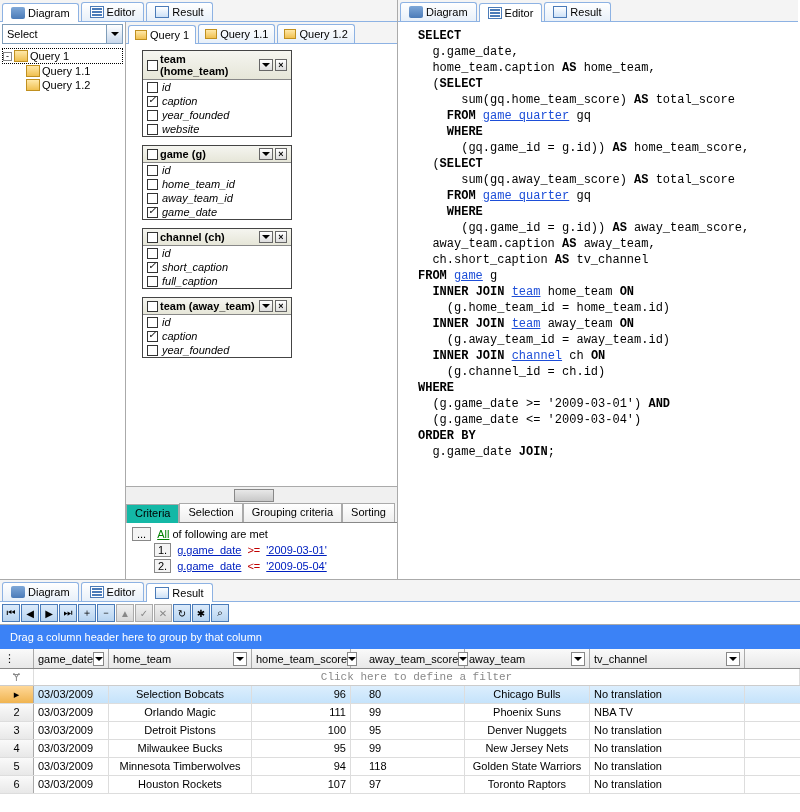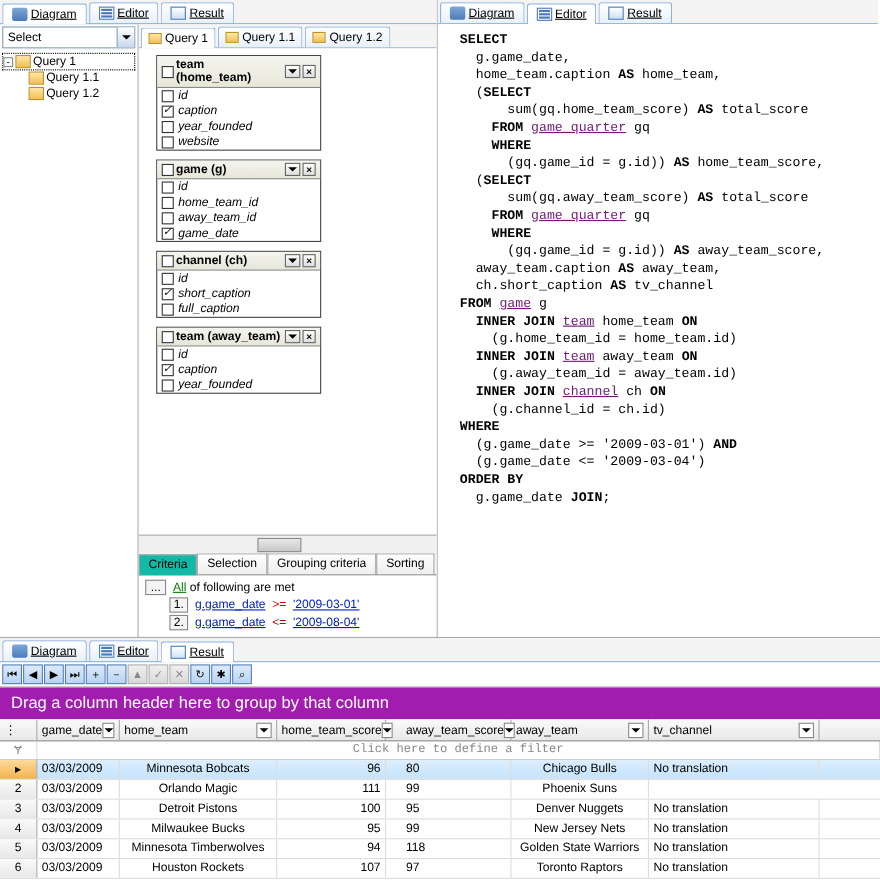--- a/index.html
+++ b/index.html
@@ -1,21 +1,21 @@
 <!DOCTYPE html>
 <html><head>
 <meta charset="utf-8">
 <style>
 * { box-sizing: border-box; margin: 0; padding: 0; }
 body { font-family: Tahoma, Verdana, Arial, sans-serif; font-size: 11px; color: #000; background: #fff; width: 800px; height: 812px; overflow: hidden; position: relative; }
 .top-half { display: flex; height: 580px; border-bottom: 1px solid #aaa; }
 .left-panel { width: 398px; display: flex; flex-direction: column; border-right: 1px solid #aaa; }
 .right-panel { width: 400px; display: flex; flex-direction: column; }
 .tab-strip { display: flex; background: #f4f4f4; border-bottom: 1px solid #8db2e3; padding: 2px 2px 0 2px; gap: 2px; height: 22px; }
-.tab { display: flex; align-items: center; gap: 3px; padding: 2px 8px; border: 1px solid #8db2e3; border-bottom: none; border-radius: 3px 3px 0 0; background: linear-gradient(#fff,#e8f0f9); cursor: pointer; font-size: 11px; text-decoration: underline; }
+.tab { display: flex; align-items: center; gap: 3px; padding: 2px 8px; border: 1px solid #8db2e3; border-bottom: none; border-radius: 3px 3px 0 0; background: linear-gradient(#fff,#e8f0f9); cursor: pointer; font-size: 11px; }
 .tab.active { background: #fff; position: relative; top: 1px; }
 .tab-icon { width: 14px; height: 12px; display: inline-block; }
 .icon-diagram { background: linear-gradient(#7fa8d8,#4b7bb8); border-radius: 2px; }
 .icon-editor { background: #fff; border: 1px solid #4b7bb8; position: relative; }
 .icon-editor::before { content:''; position:absolute; top:1px; left:1px; right:1px; height:2px; background:#4b7bb8; box-shadow:0 3px 0 #4b7bb8,0 6px 0 #4b7bb8;}
 .icon-result { background: linear-gradient(#fff,#cde1f7); border: 1px solid #4b7bb8; }
 .left-body { display: flex; flex: 1; overflow: hidden; }
 .tree-panel { width: 126px; border-right: 1px solid #aaa; display: flex; flex-direction: column; }
 .select-combo { display:flex; align-items:center; border:1px solid #7f9db9; margin:2px; height:20px; background:#fff;}
 .select-combo span { flex:1; padding:0 4px; }
@@ -49,26 +49,26 @@
 .crit-head { display:flex; align-items:center; gap:6px; margin-bottom:2px;}
 .crit-ellipsis { border:1px solid #888; padding:0 4px; background:#f4f4f4;}
 .crit-all { color:#008000; text-decoration:underline; }
 .crit-row { display:flex; align-items:center; gap:6px; margin-left:22px; margin-top:2px;}
 .crit-num { border:1px solid #888; padding:0 3px; background:#f4f4f4;}
 .crit-field { color:#0020c0; text-decoration:underline; }
 .crit-op { color:#c00000; }
 .crit-val { color:#0020c0; text-decoration:underline; }
 .sql-area { flex:1; padding:6px 2px 6px 20px; font-family: 'Courier New', monospace; font-size:12px; line-height:16px; white-space:pre; overflow:auto; background:#fff;}
 .kw { color:#000; font-weight:bold;}
-.ln { color:#701a75; text-decoration:underline; }
+.ln { color:#1d4ed8; text-decoration:underline; }
 .bottom-half { display:flex; flex-direction:column; height:230px; }
 .tool-row { display:flex; align-items:center; gap:1px; padding:2px; border-bottom:1px solid #aaa;}
 .tbtn { width:18px; height:18px; border:1px solid #4b7bb8; background:linear-gradient(#dcebfb,#b8d4f0); display:flex; align-items:center; justify-content:center; font-size:10px; cursor:pointer;}
 .tbtn.dis { background:linear-gradient(#f0f0f0,#d8d8d8); border-color:#aaa; color:#888;}
-.group-bar { background:#a21caf; color:#fff; padding:6px 10px; font-size:15px;}
+.group-bar { background:#3b82f6; color:#fff; padding:6px 10px; font-size:11px;}
 .grid { flex:1; overflow:auto; background:#fff; }
 .ghead { display:flex; border-bottom:1px solid #888; background:linear-gradient(#fafafa,#e8e8e8); height:20px; position:relative;}
 .gh { border-right:1px solid #aaa; padding:3px 4px; display:flex; align-items:center; justify-content:space-between; font-size:11px;}
 .gh .dd { width:14px; height:14px; border:1px solid #888; background:#fff; display:flex; align-items:center; justify-content:center;}
 .filter-row { display:flex; border-bottom:1px solid #ccc; color:#888; font-size:11px;}
 .filter-row .fc { border-right:1px solid #ddd; padding:2px 4px; text-align:center;}
 .grow { display:flex; border-bottom:1px solid #ddd; height:18px; align-items:stretch;}
 .grow.sel { background:linear-gradient(#dceefd,#c5e3fb);}
 .gc { border-right:1px solid #ddd; padding:2px 4px; font-size:11px; overflow:hidden; white-space:nowrap;}
 .rownum { background:linear-gradient(#fafafa,#e8e8e8); text-align:center; border-right:1px solid #aaa;}
@@ -249,21 +249,21 @@
               <div class="crit-row">
                 <span class="crit-num">1.</span>
                 <span class="crit-field">g.game_date</span>
                 <span class="crit-op">&gt;=</span>
                 <span class="crit-val">'2009-03-01'</span>
               </div>
               <div class="crit-row">
                 <span class="crit-num">2.</span>
                 <span class="crit-field">g.game_date</span>
                 <span class="crit-op">&lt;=</span>
-                <span class="crit-val">'2009-08-04'</span>
+                <span class="crit-val">'2009-05-04'</span>
               </div>
             </div>
         </div>
       </div>
     </div>
   </div>
   <div class="right-panel">
     <div class="tab-strip">
       <div class="tab">
           <span class="tab-icon icon-diagram"></span>
@@ -379,33 +379,34 @@
         </div>
     </div>
     <div class="filter-row">
       <div class="fc c-num">Ɏ</div>
       <div class="fc" style="flex:1;font-family:Liberation Mono, monospace;">Click here to define a filter</div>
     </div>
     <div id="gridrows">
         <div class="grow sel">
           <div class="gc rownum c-num arrow">▸</div>
           <div class="gc c-date">03/03/2009</div>
-          <div class="gc c-home">Minnesota Bobcats</div>
+          <div class="gc c-home">Selection Bobcats</div>
           <div class="gc c-hs">96</div>
           <div class="gc c-as">80</div>
           <div class="gc c-away">Chicago Bulls</div>
           <div class="gc c-tv">No translation</div>
         </div>
         <div class="grow">
           <div class="gc rownum c-num ">2</div>
           <div class="gc c-date">03/03/2009</div>
           <div class="gc c-home">Orlando Magic</div>
           <div class="gc c-hs">111</div>
           <div class="gc c-as">99</div>
           <div class="gc c-away">Phoenix Suns</div>
+          <div class="gc c-tv">NBA TV</div>
         </div>
         <div class="grow">
           <div class="gc rownum c-num ">3</div>
           <div class="gc c-date">03/03/2009</div>
           <div class="gc c-home">Detroit Pistons</div>
           <div class="gc c-hs">100</div>
           <div class="gc c-as">95</div>
           <div class="gc c-away">Denver Nuggets</div>
           <div class="gc c-tv">No translation</div>
         </div>

